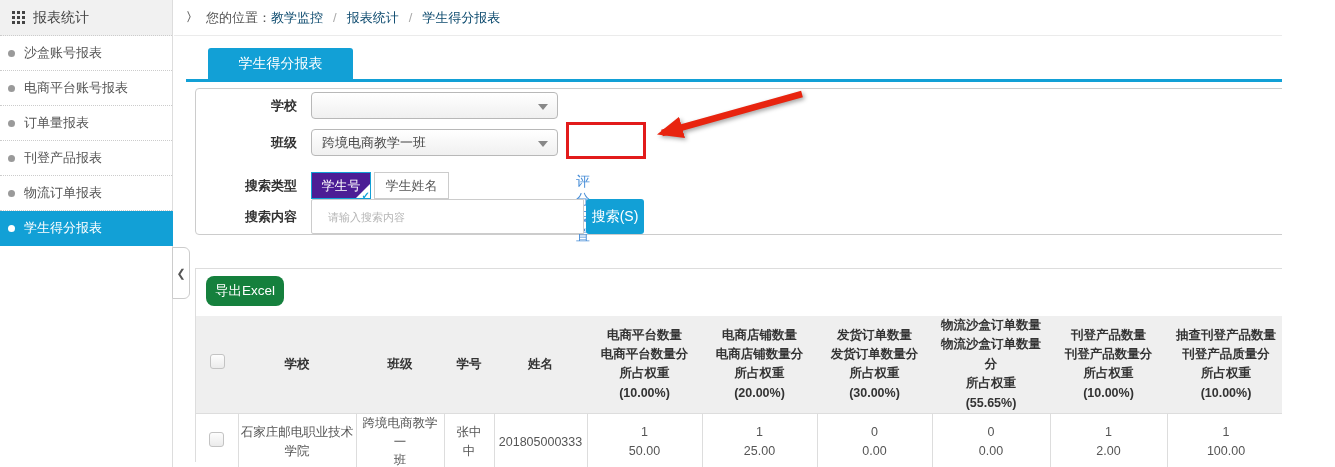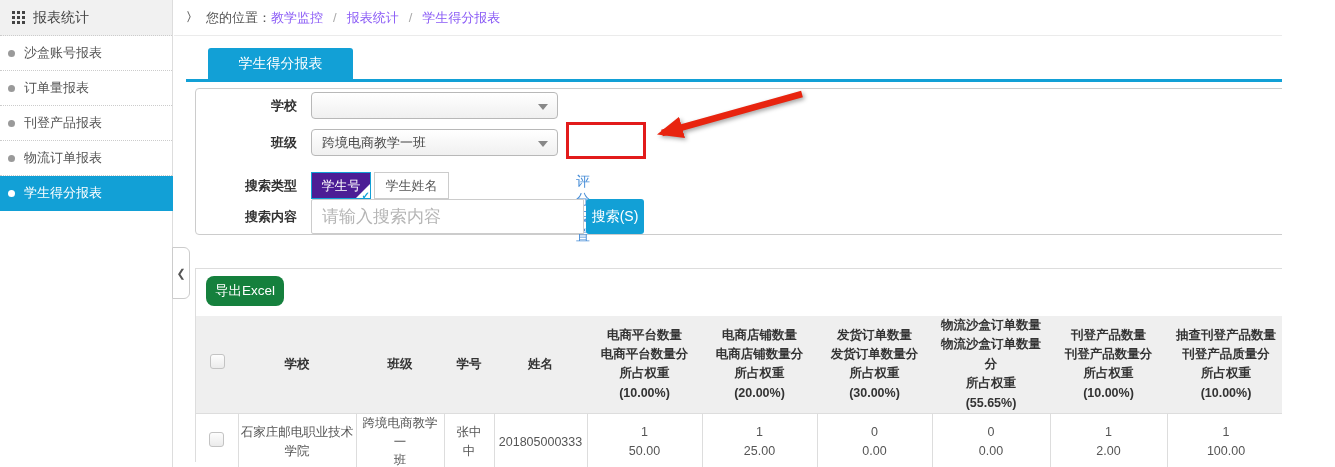--- a/index.html
+++ b/index.html
@@ -20,21 +20,21 @@
   .sb-item.active .bullet { background:#fff; }
   .collapse-handle { position:absolute; left:172px; top:247px; width:18px; height:52px; background:#fff;
                      border:1px solid #ccc; border-radius:0 6px 6px 0; display:flex; align-items:center;
                      justify-content:center; font-size:11px; color:#555; cursor:pointer; z-index:5; }
 
   
   .breadcrumb { position:absolute; left:174px; top:0; width:1161px; height:36px; border-bottom:1px solid #ebebeb;
                 display:flex; align-items:center; padding-left:12px; font-size:13px; color:#555; }
   .bc-chevron { font-size:12px; color:#666; margin-right:8px; font-weight:bold; }
   .bc-sep { color:#aaa; margin:0 10px; }
-  .bc-link { color:#8b5cf6; cursor:pointer; }
+  .bc-link { color:#0c4a6e; cursor:pointer; }
 
   
   .tab { position:absolute; left:208px; top:48px; width:145px; height:31px; background:#12a0d6; color:#fff;
          font-size:14px; display:flex; align-items:center; justify-content:center; border-radius:3px 3px 0 0; cursor:pointer; }
   .tab-underline { position:absolute; left:186px; top:79px; width:1145px; height:3px; background:#12a0d6; }
 
   
   .filter-panel { position:absolute; left:195px; top:88px; width:1136px; height:147px;
                   border:1px solid #ccc; border-radius:4px; background:#fff; }
   .frow { position:absolute; left:0; display:flex; }
@@ -44,22 +44,22 @@
                  display:flex; align-items:center; padding:0 24px 0 10px; cursor:pointer; }
   .caret { position:absolute; right:9px; top:11px; width:0; height:0;
            border-left:5px solid transparent; border-right:5px solid transparent; border-top:6px solid #888; }
   .score-link { position:absolute; left:380px; top:5px; font-size:14px; color:#4a8fd8; cursor:pointer; }
   .toggle { height:27px; border:1px solid #ccc; background:#fff; color:#555; font-size:13px;
             display:flex; align-items:center; justify-content:center; cursor:pointer; margin-right:3px; position:relative; }
   .toggle.on { background:#4c1d95; border-color:#12a0d6; color:#fff; }
   .toggle .fold { position:absolute; right:0; bottom:0; width:0; height:0;
                   border-left:14px solid transparent; border-bottom:14px solid #fff; }
   .toggle .tick { position:absolute; right:0px; bottom:-3px; color:#12a0d6; font-size:10px; font-weight:bold; }
-  .search-input { width:273px; height:35px; border:1px solid #ccc; border-radius:2px 0 0 2px; padding:0 10px;
-                  font-size:17px; color:#444; font-family:Liberation Serif, serif; }
+  .search-input { width:273px; height:35px; border:1px solid #ccc; border-radius:2px 0 0 2px; padding:0 16px;
+                  font-size:11px; color:#444; font-family:Liberation Serif, serif; }
   .search-input::placeholder { color:#b5b5b5; }
   .search-btn { margin-left:2px; width:58px; height:35px; background:#12a0d6; color:#fff; border:none;
                 border-radius:3px; font-size:14px; cursor:pointer; font-family:"Liberation Sans",sans-serif; }
 
   
   .table-panel { position:absolute; left:195px; top:268px; width:1136px; height:194px; border:1px solid #ddd; background:#fff; }
   .export-btn { position:absolute; left:10px; top:7px; width:78px; height:30px; background:#15803d; color:#fff;
                 border:none; border-radius:8px; font-size:13.5px; cursor:pointer; font-family:"Liberation Sans",sans-serif; }
   table.report { position:absolute; left:0; top:47px; width:1134px; border-collapse:collapse; table-layout:fixed; }
   table.report th { height:90px; background:#efefef; font-size:12.5px; font-weight:bold; color:#333;
@@ -85,20 +85,24 @@
   <div class="sidebar">
     <div class="sb-header">
       <span class="grid-icon">
           <i></i>
         </span>
       <span>报表统计</span>
     </div>
     <div class="sb-item">
       <span class="bullet"></span>
       <span>沙盒账号报表</span>
+    </div>
+    <div class="sb-item">
+      <span class="bullet"></span>
+      <span>电商平台账号报表</span>
     </div>
     <div class="sb-item">
       <span class="bullet"></span>
       <span>订单量报表</span>
     </div>
     <div class="sb-item">
       <span class="bullet"></span>
       <span>刊登产品报表</span>
     </div>
     <div class="sb-item">

